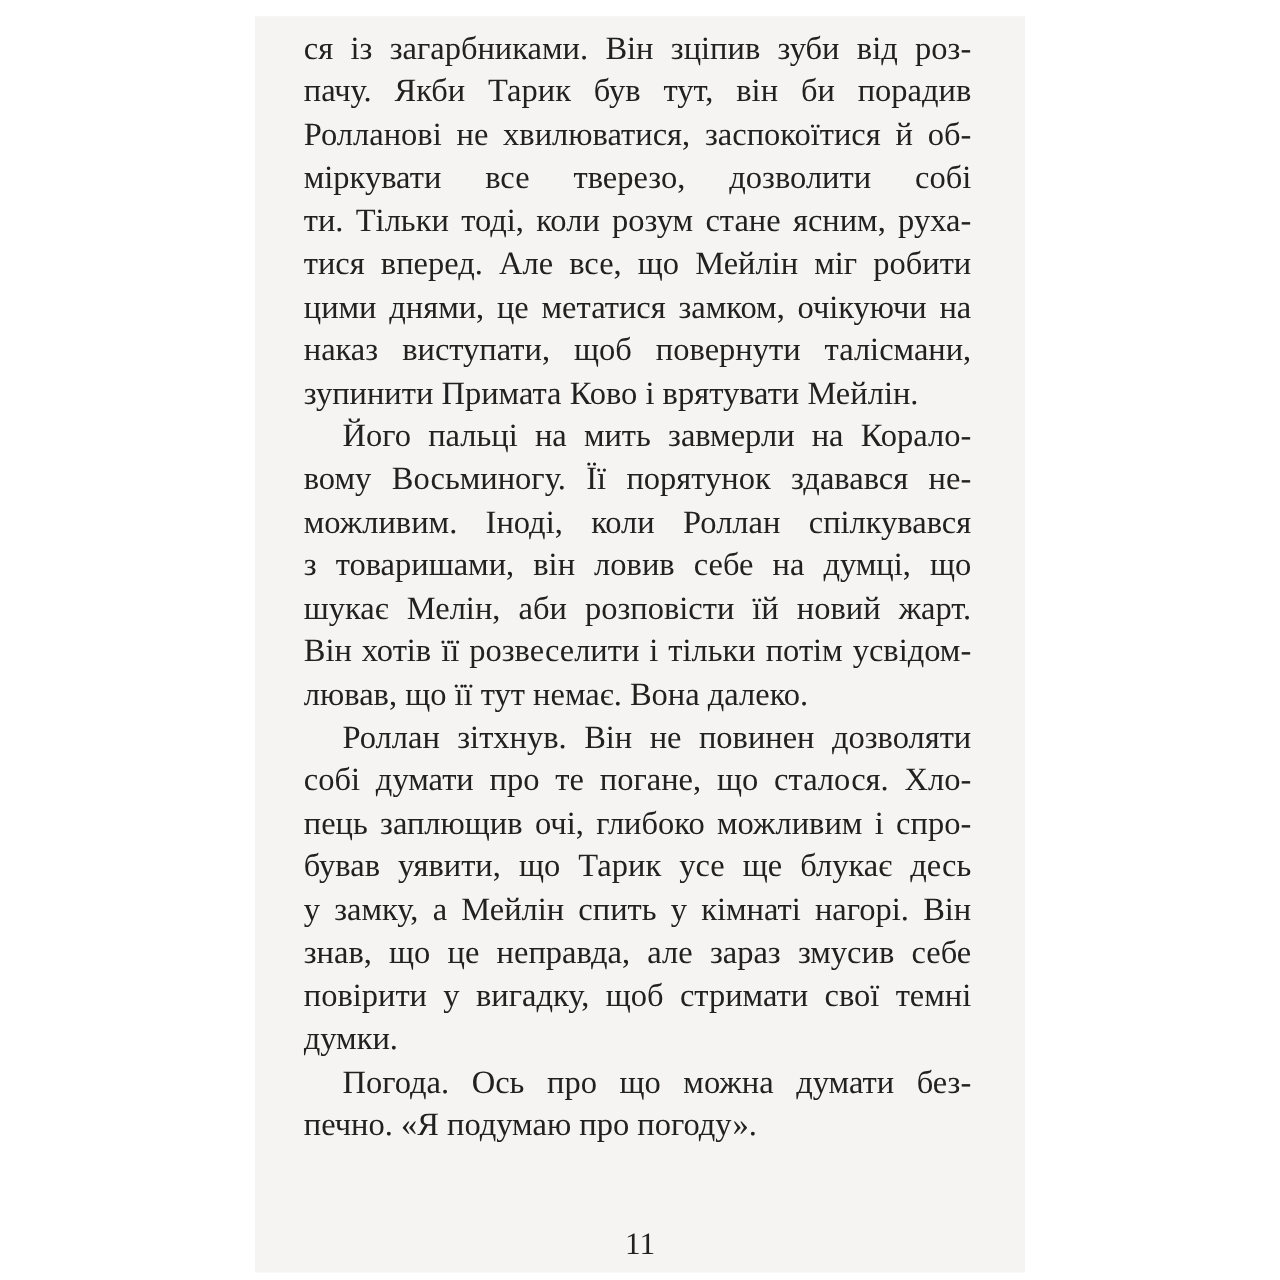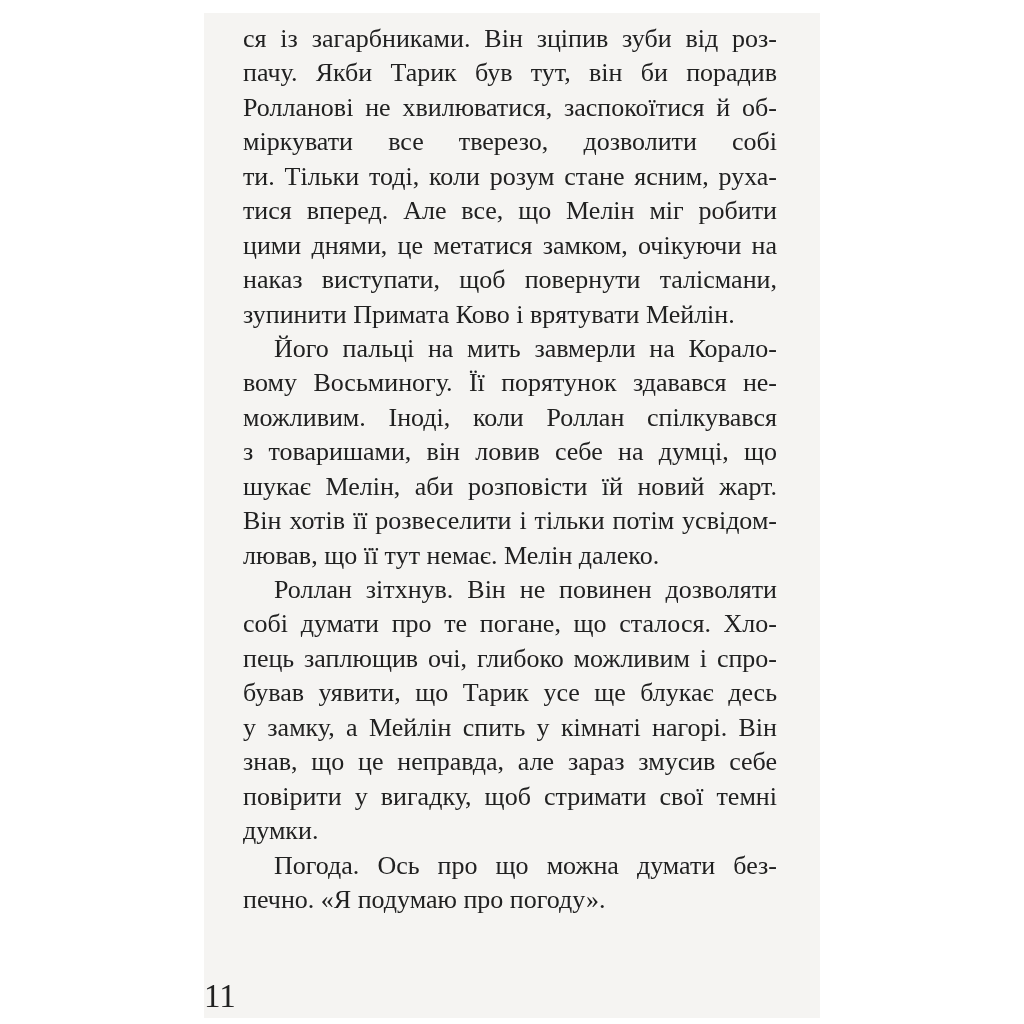--- a/index.html
+++ b/index.html
@@ -40,50 +40,50 @@
     text-align-last: left;
   }
   .line.indent {
     text-indent: 31px;
   }
   .page-number {
     position: absolute;
     left: 0;
     right: 0;
     bottom: 8px;
-    text-align: left;
-    font-size: 33px;
+    text-align: center;
+    font-size: 25px;
     line-height: 28px;
     color: #212121;
   }
 </style>
 </head>
 <body style="background: rgb(255, 255, 255);">
 
 <div class="page" style="background: rgb(245, 244, 242); color: rgb(33, 33, 33);">
   <div class="text-block">
       <div class="paragraph">
         <div class="line">ся із загарбниками. Він зціпив зуби від роз-</div>
         <div class="line">пачу. Якби Тарик був тут, він би порадив</div>
         <div class="line">Ролланові не хвилюватися, заспокоїтися й об-</div>
         <div class="line">міркувати все тверезо, дозволити собі посумува-</div>
         <div class="line">ти. Тільки тоді, коли розум стане ясним, руха-</div>
-        <div class="line">тися вперед. Але все, що Мелін міг робити</div>
+        <div class="line">тися вперед. Але все, що Мейлін міг робити</div>
         <div class="line">цими днями, це метатися замком, очікуючи на</div>
         <div class="line">наказ виступати, щоб повернути талісмани,</div>
         <div class="line last">зупинити Примата Ково і врятувати Мейлін.</div>
       </div>
       <div class="paragraph">
         <div class="line indent">Його пальці на мить завмерли на Корало-</div>
         <div class="line">вому Восьминогу. Її порятунок здавався не-</div>
         <div class="line">можливим. Іноді, коли Роллан спілкувався</div>
         <div class="line">з товаришами, він ловив себе на думці, що</div>
         <div class="line">шукає Мелін, аби розповісти їй новий жарт.</div>
         <div class="line">Він хотів її розвеселити і тільки потім усвідом-</div>
-        <div class="line last">лював, що її тут немає. Мелін далеко.</div>
+        <div class="line last">лював, що її тут немає. Вона далеко.</div>
       </div>
       <div class="paragraph">
         <div class="line indent">Роллан зітхнув. Він не повинен дозволяти</div>
         <div class="line">собі думати про те погане, що сталося. Хло-</div>
         <div class="line">пець заплющив очі, глибоко можливим і спро-</div>
         <div class="line">бував уявити, що Тарик усе ще блукає десь</div>
         <div class="line">у замку, а Мейлін спить у кімнаті нагорі. Він</div>
         <div class="line">знав, що це неправда, але зараз змусив себе</div>
         <div class="line">повірити у вигадку, щоб стримати свої темні</div>
         <div class="line last">думки.</div>

